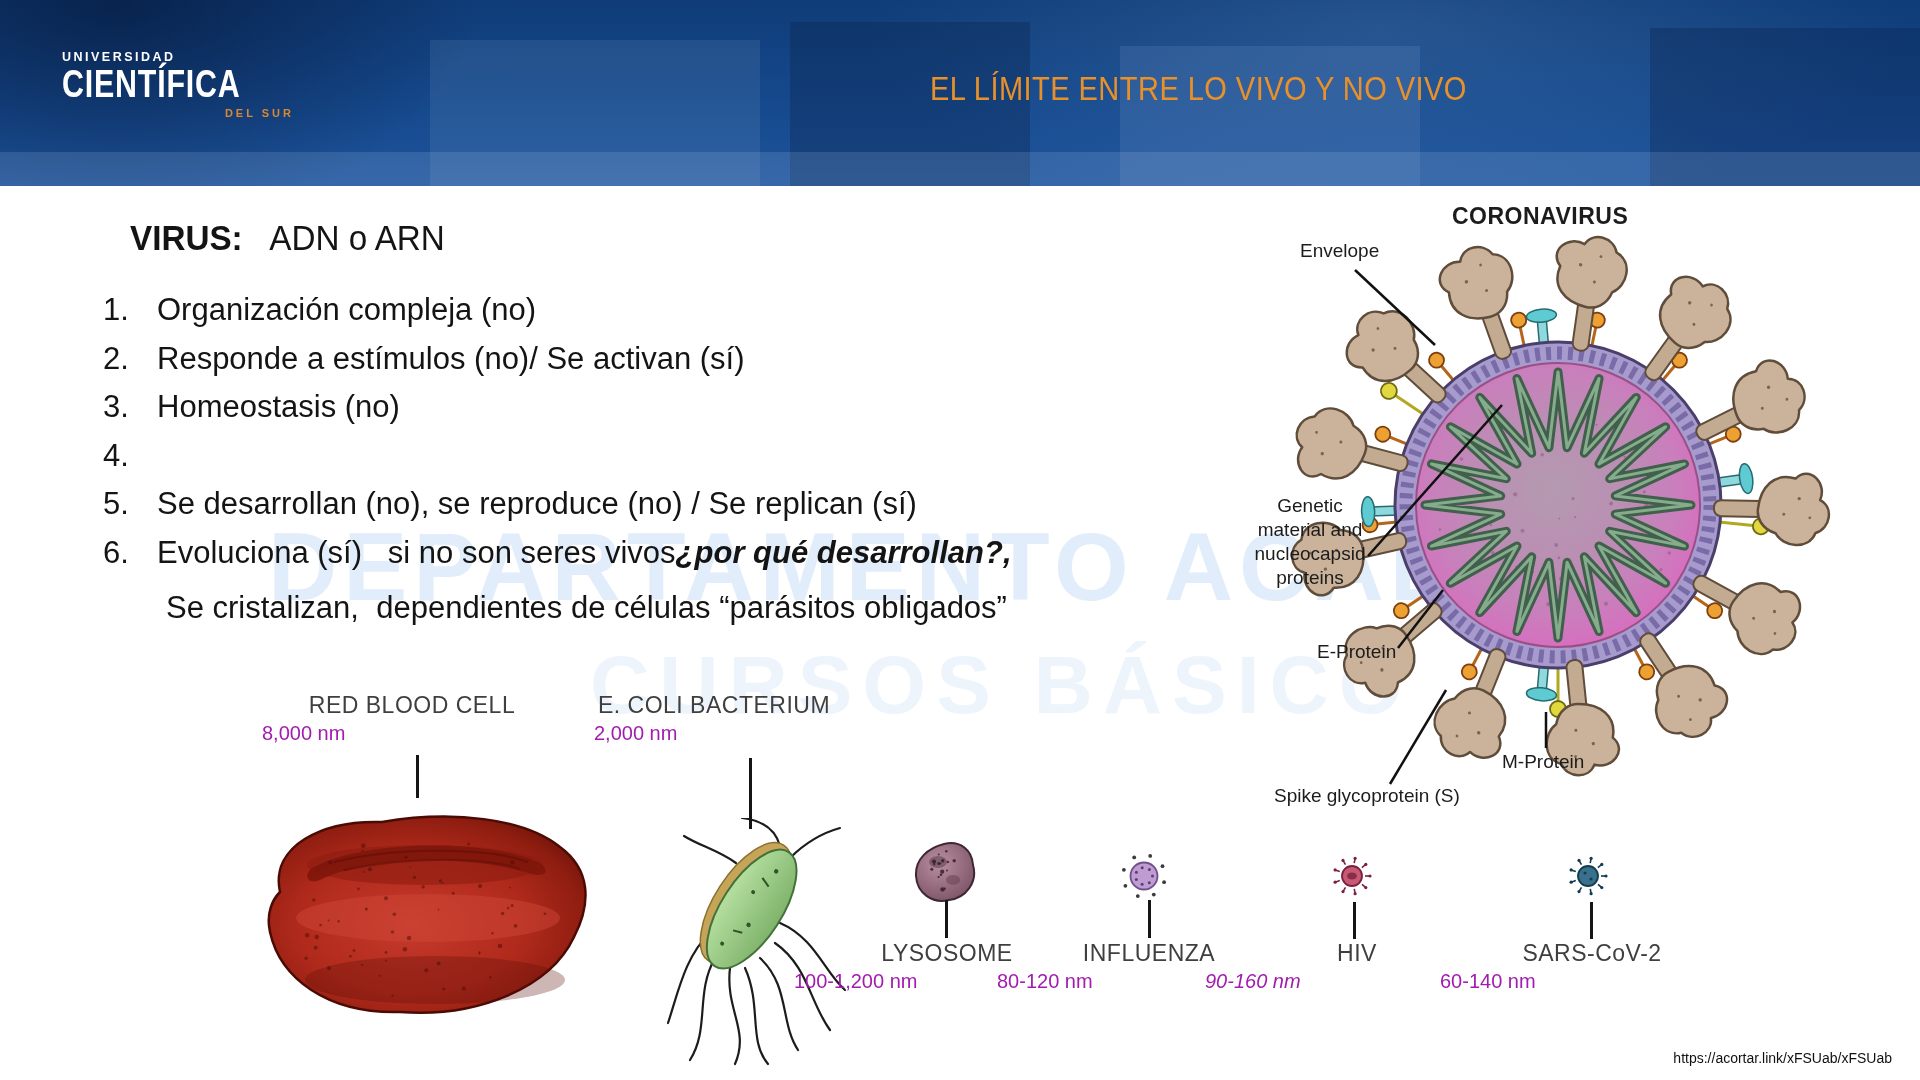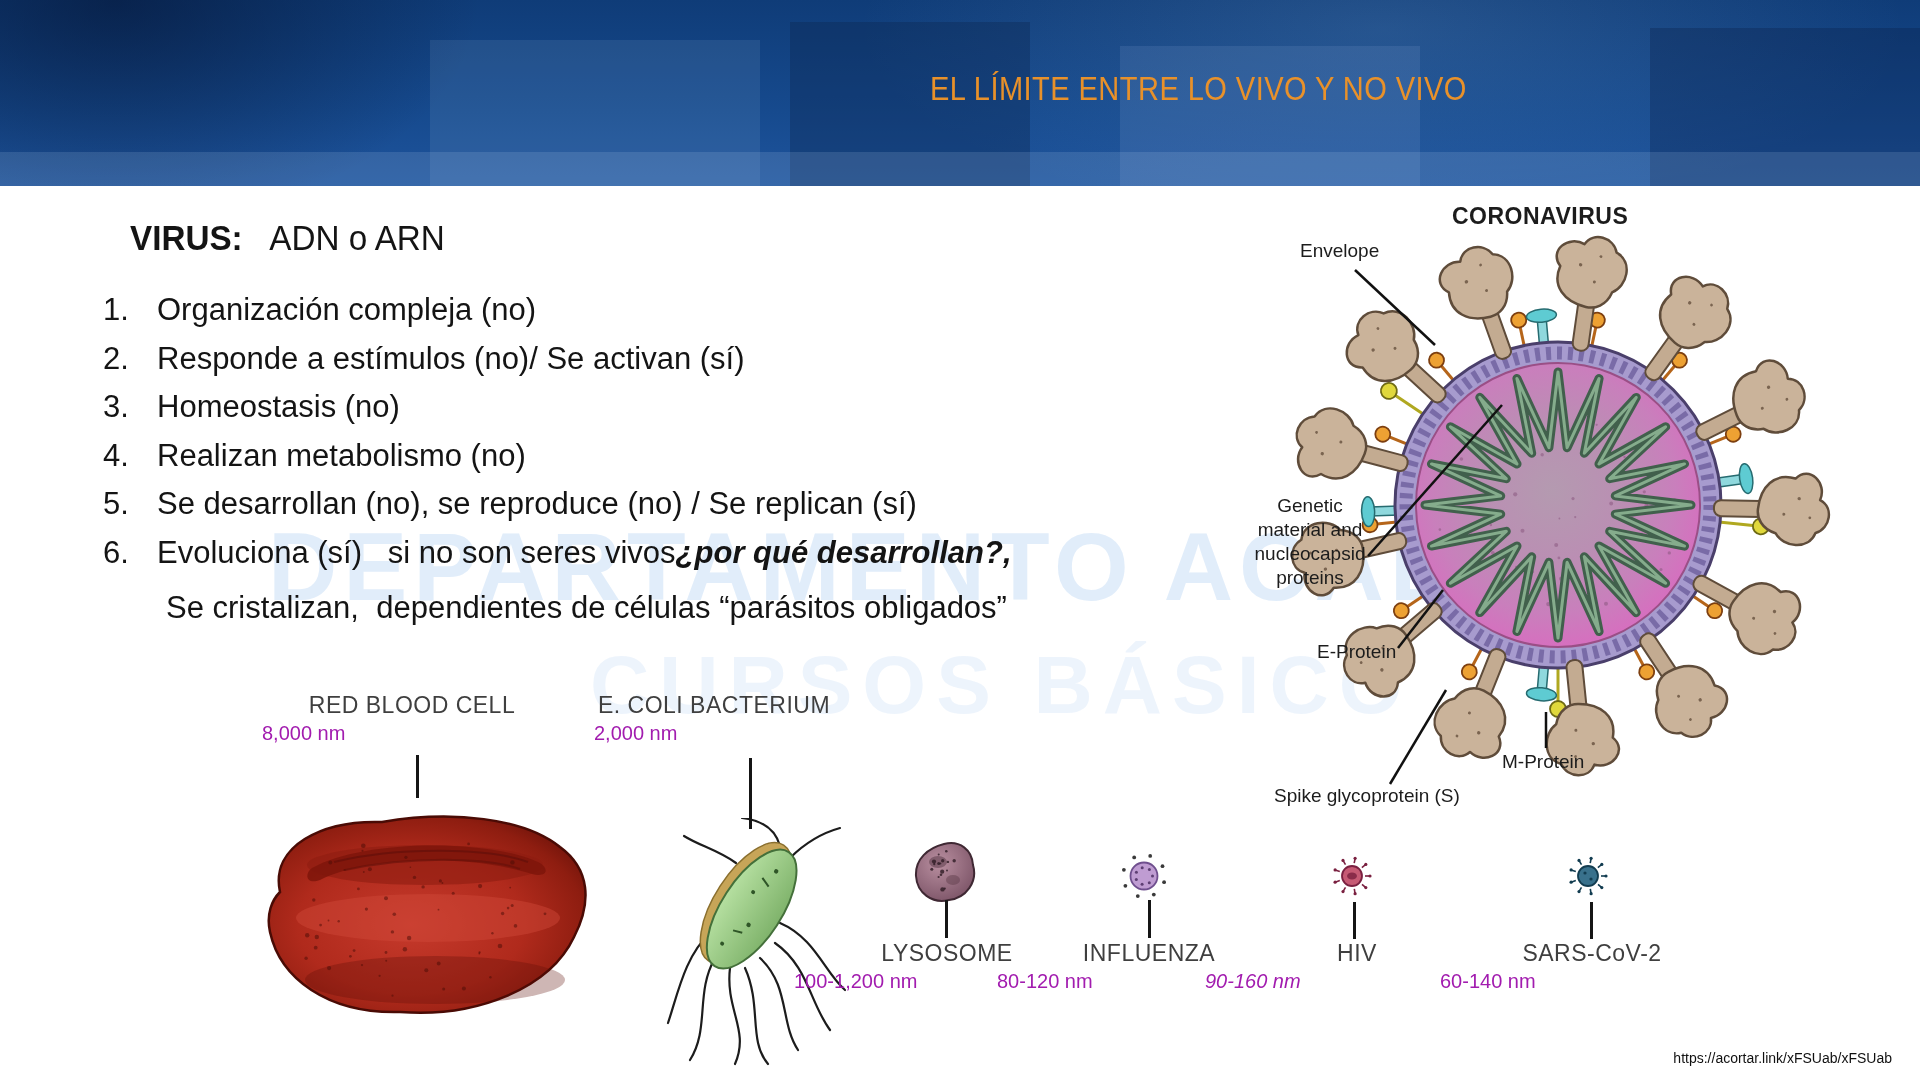--- a/index.html
+++ b/index.html
@@ -67,20 +67,25 @@
 <body>
 
 <div class="slide">
 
   <div class="header">
     <div class="hb hb1"></div>
     <div class="hb hb2"></div>
     <div class="hb hb3"></div>
     <div class="hb hb4"></div>
     <div class="hb hb5"></div>
+    <div class="logo">
+      <div class="logo-top">UNIVERSIDAD</div>
+      <div class="logo-main">CIENTÍFICA</div>
+      <div class="logo-sub">DEL SUR</div>
+    </div>
     <div class="header-title">EL LÍMITE ENTRE LO VIVO Y NO VIVO</div>
   </div>
 
   <div class="wm wm1">DEPARTAMENTO ACADÉ</div>
   <div class="wm wm2">CURSOS BÁSICO</div>
 
   <div class="content">
 
     <div class="vheading">
       <span class="h-label">VIRUS:</span><span class="h-value">ADN o ARN</span>
@@ -97,21 +102,20 @@
           <span>Responde a estímulos (no)/ Se activan (sí)</span>
           <span class="emph"></span>
         </div>
       <div class="li">
           <span class="num">3.</span>
           <span>Homeostasis (no)</span>
           <span class="emph"></span>
         </div>
       <div class="li">
           <span class="num">4.</span>
-          <span>Realizan metabolismo (no)</span>
           <span class="emph"></span>
         </div>
       <div class="li">
           <span class="num">5.</span>
           <span>Se desarrollan (no), se reproduce (no) / Se replican (sí)</span>
           <span class="emph"></span>
         </div>
       <div class="li">
           <span class="num">6.</span>
           <span>Evoluciona (sí)&nbsp;&nbsp; si no son seres vivos </span>

